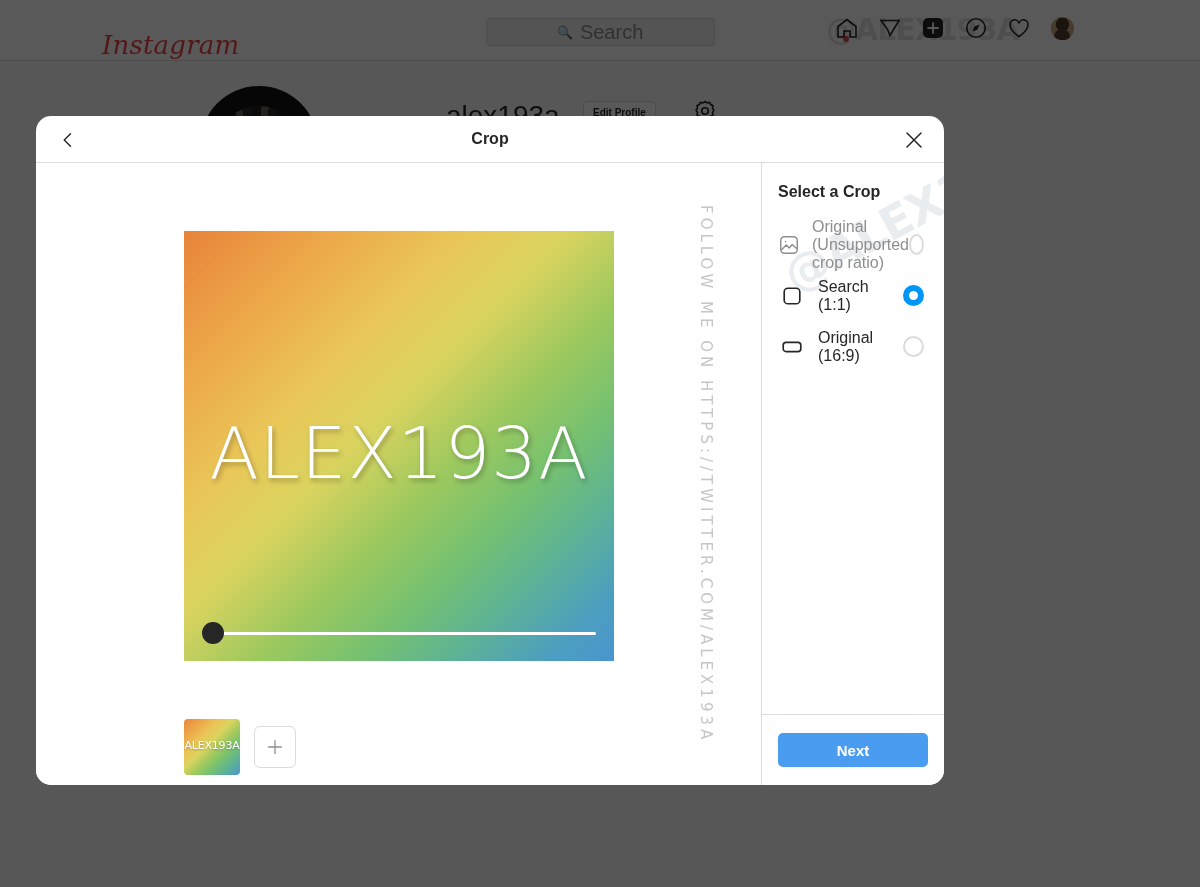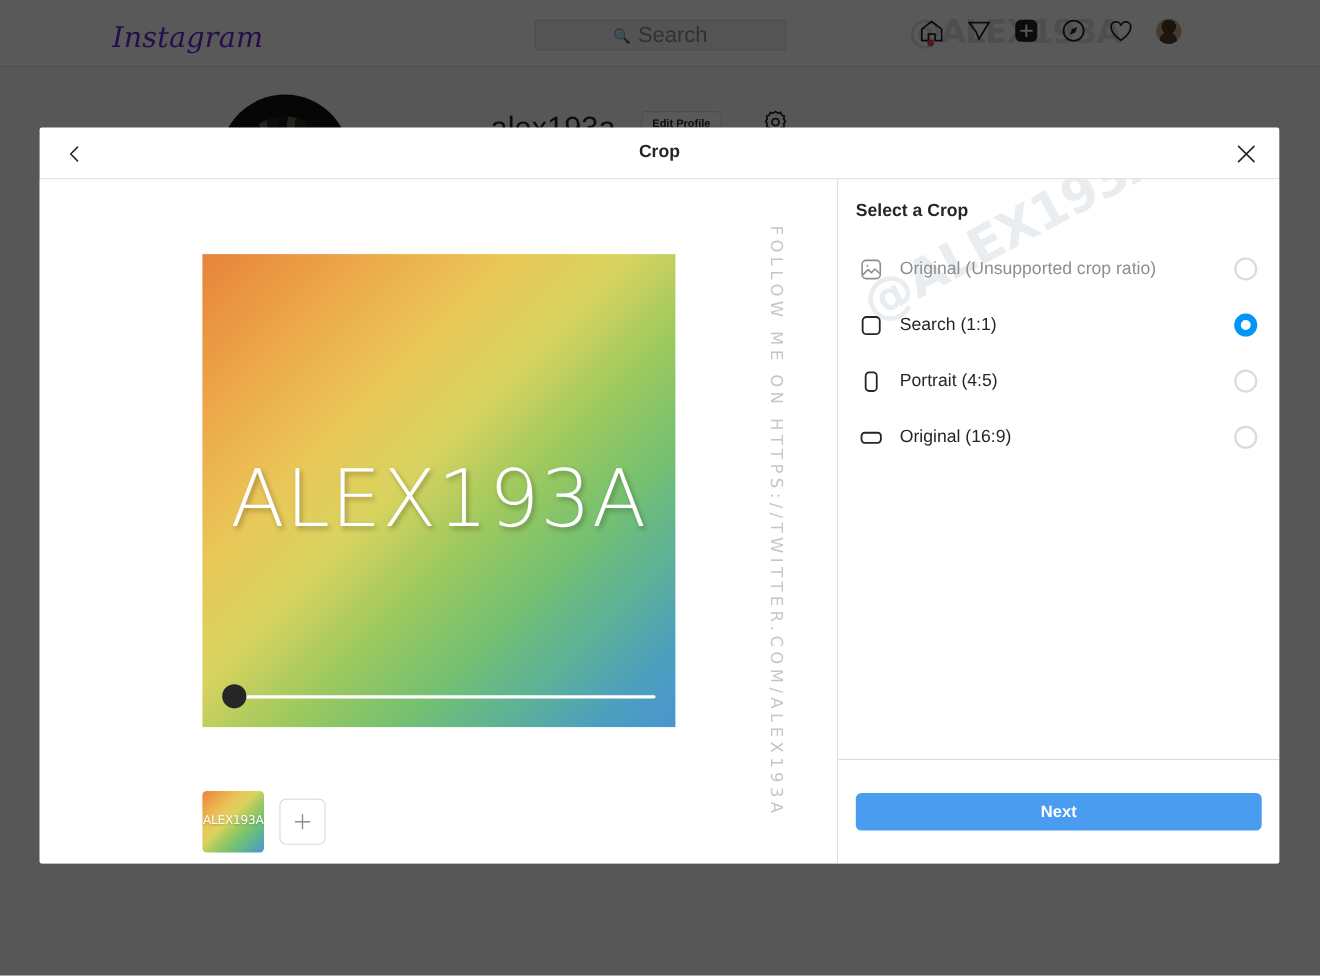--- a/index.html
+++ b/index.html
@@ -26,25 +26,25 @@
     height: 61px;
     background: #ffffff;
     border-bottom: 1px solid #dbdbdb;
     display: flex;
     align-items: center;
   }
 
   #bg-logo {
     position: absolute;
     left: 102px;
-    top: 20px;
+    top: 30px;
     font-family: "DejaVu Serif", serif;
     font-style: italic;
     font-size: 26px;
-    color: #6d28d9;
+    color: #ef4444;
     letter-spacing: 0.2px;
   }
 
   #bg-search {
     position: absolute;
     left: 486px;
     top: 18px;
     width: 229px;
     height: 28px;
     background: #efefef;
@@ -143,24 +143,24 @@
     position: absolute;
     inset: 0;
     background: rgba(0,0,0,0.65);
   }
 
   
   #modal {
     position: absolute;
     left: 36px;
     top: 116px;
-    width: 1127px;
+    width: 908px;
     height: 669px;
     background: #ffffff;
-    border-radius: 2px;
+    border-radius: 15px;
     overflow: hidden;
     display: flex;
     flex-direction: column;
   }
 
   #modal-header {
     height: 47px;
     min-height: 47px;
     border-bottom: 1px solid #dbdbdb;
     display: flex;
@@ -370,21 +370,21 @@
     background: #fff;
     margin-right: 4px;
   }
   .radio.checked {
     border: 6px solid #0095f6;
     background: #fff;
   }
 
   #options-footer {
     border-top: 1px solid #dbdbdb;
-    padding: 30px 16px;
+    padding: 18px 16px;
     position: relative;
     z-index: 2;
   }
   #next-btn {
     width: 100%;
     height: 34px;
     background: #4a9cf0;
     border: none;
     border-radius: 5px;
     color: #ffffff;
@@ -552,29 +552,20 @@
         <div class="crop-option">
           <span class="opt-icon">
             <svg width="22" height="22" viewBox="0 0 24 24" fill="none" stroke="#262626" stroke-width="1.8">
               <rect x="3.5" y="3.5" width="17" height="17" rx="4"></rect>
             </svg>
           </span>
           <span class="opt-label">Search (1:1)</span>
           <span class="radio checked"></span>
         </div>
 
-        <div class="crop-option">
-          <span class="opt-icon">
-            <svg width="22" height="22" viewBox="0 0 24 24" fill="none" stroke="#262626" stroke-width="1.8">
-              <rect x="6.5" y="2.8" width="11" height="18.4" rx="3.5"></rect>
-            </svg>
-          </span>
-          <span class="opt-label">Portrait (4:5)</span>
-          <span class="radio"></span>
-        </div>
 
         <div class="crop-option">
           <span class="opt-icon">
             <svg width="22" height="22" viewBox="0 0 24 24" fill="none" stroke="#262626" stroke-width="1.8">
               <rect x="2.4" y="7" width="19.2" height="10" rx="3.2"></rect>
             </svg>
           </span>
           <span class="opt-label">Original (16:9)</span>
           <span class="radio"></span>
         </div>

